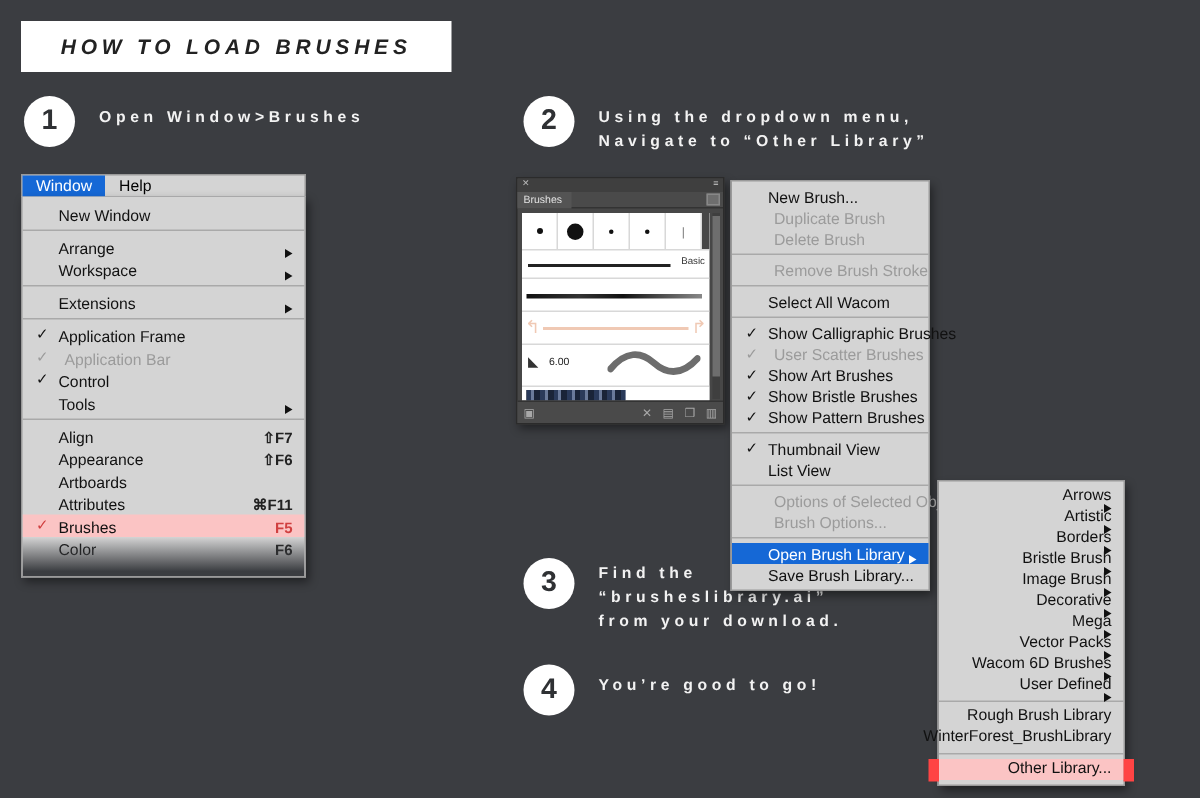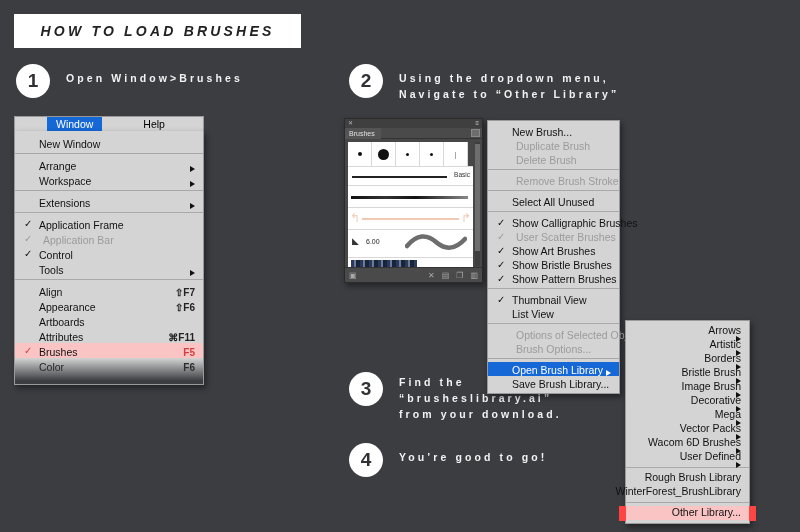--- a/index.html
+++ b/index.html
@@ -68,21 +68,21 @@
   .menu .row.hl .key{ color:#d04040; }
 
   
   #windowmenu{
     position:absolute; left:14px; top:116px; width:190px; height:0;
   }
   #windowmenu .menubar{
     display:flex; height:15px; background:#d4d4d4; font-size:10.5px;
     border:1px solid #9a9a9a; border-bottom:none;
   }
-  #windowmenu .menubar .mi{ padding:0 9px; display:flex; align-items:center;margin-left:32px; }
+  #windowmenu .menubar .mi{ padding:0 9px; display:flex; align-items:center; }
   #windowmenu .menubar .mi.active{ background:#1568d6; color:#fff; font-weight:normal; }
   #windowmenu .body{
     background:#d4d4d4; border:1px solid #9a9a9a; border-top:none;
     padding:4px 0 0 0; position:relative; overflow:hidden;
     height:254px;
     box-shadow:2px 3px 6px rgba(0,0,0,0.45);
   }
   #windowmenu .fade{
     position:absolute; left:0; right:0; bottom:0; height:26px;
     background:linear-gradient(to bottom, rgba(59,61,65,0) 0%, rgba(59,61,65,1) 88%);
@@ -364,21 +364,21 @@
     </div>
     <div class="row dim">
       <span>Delete Brush</span>
     </div>
     <div class="sep"></div>
     <div class="row dim">
       <span>Remove Brush Stroke</span>
     </div>
     <div class="sep"></div>
     <div class="row">
-      <span>Select All Unused</span>
+      <span>Select All Wacom</span>
     </div>
     <div class="sep"></div>
     <div class="row">
       <span class="tick">✓</span>
       <span>Show Calligraphic Brushes</span>
     </div>
     <div class="row dim">
       <span class="tick">✓</span>
       <span>User Scatter Brushes</span>
     </div>

